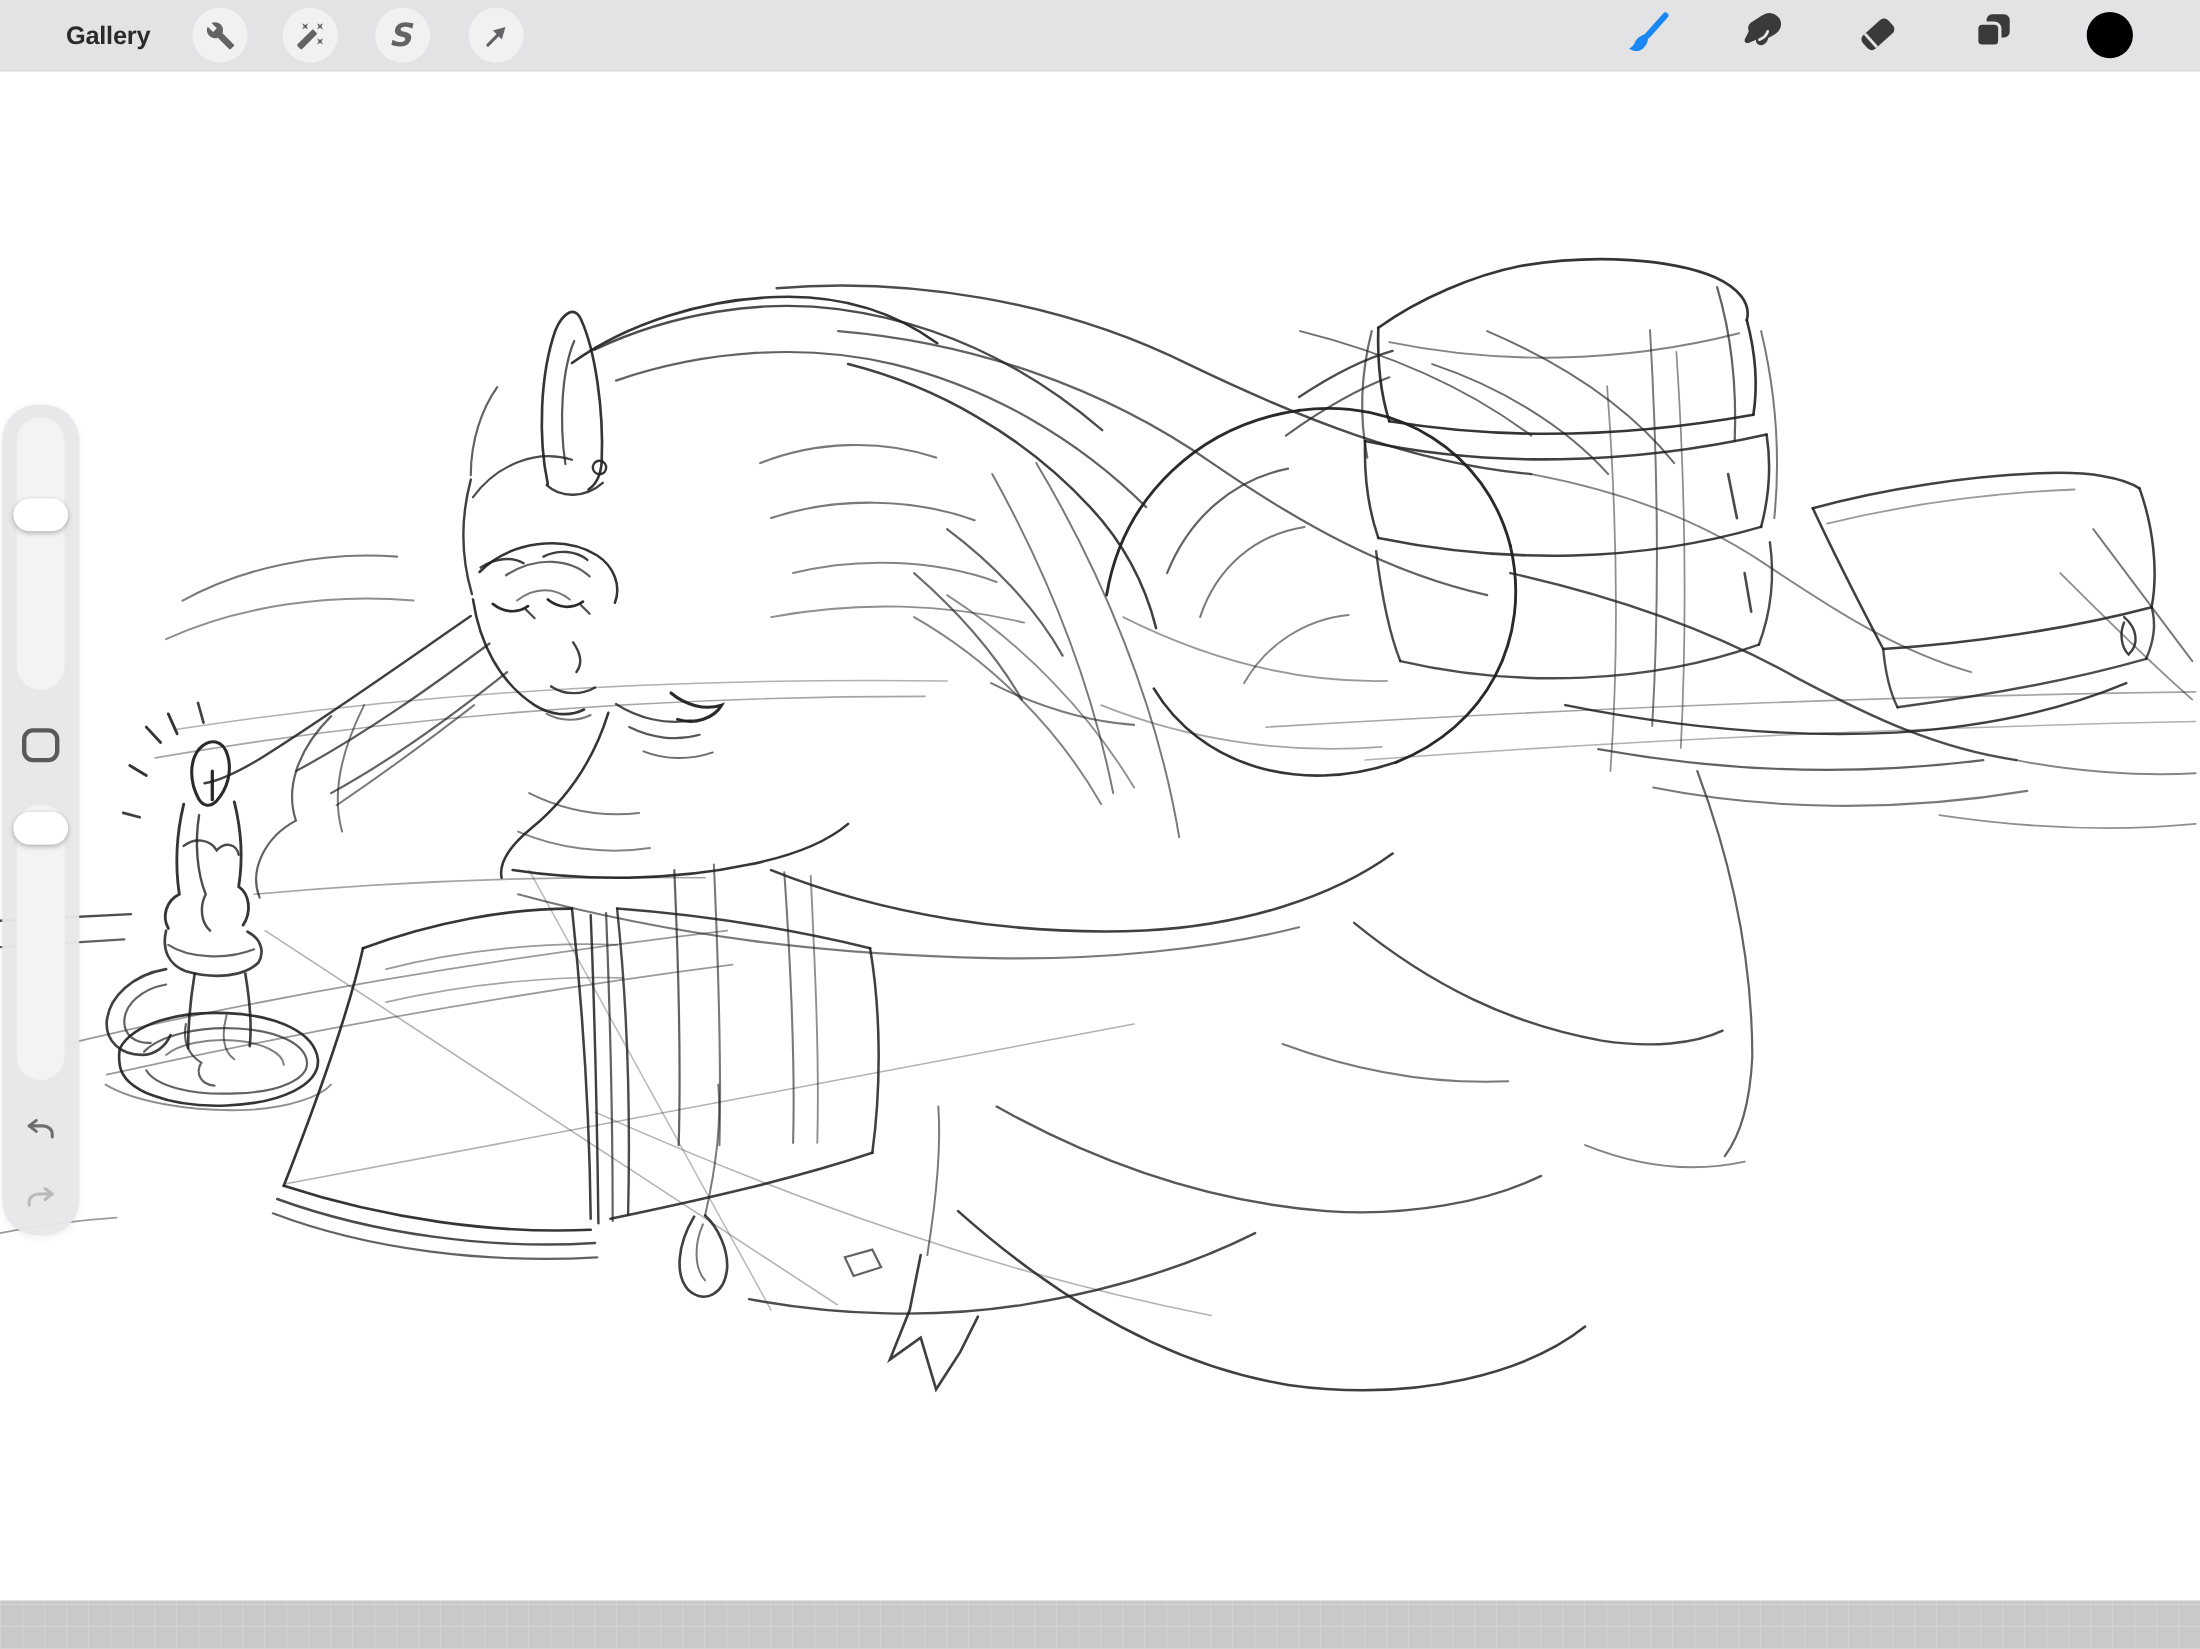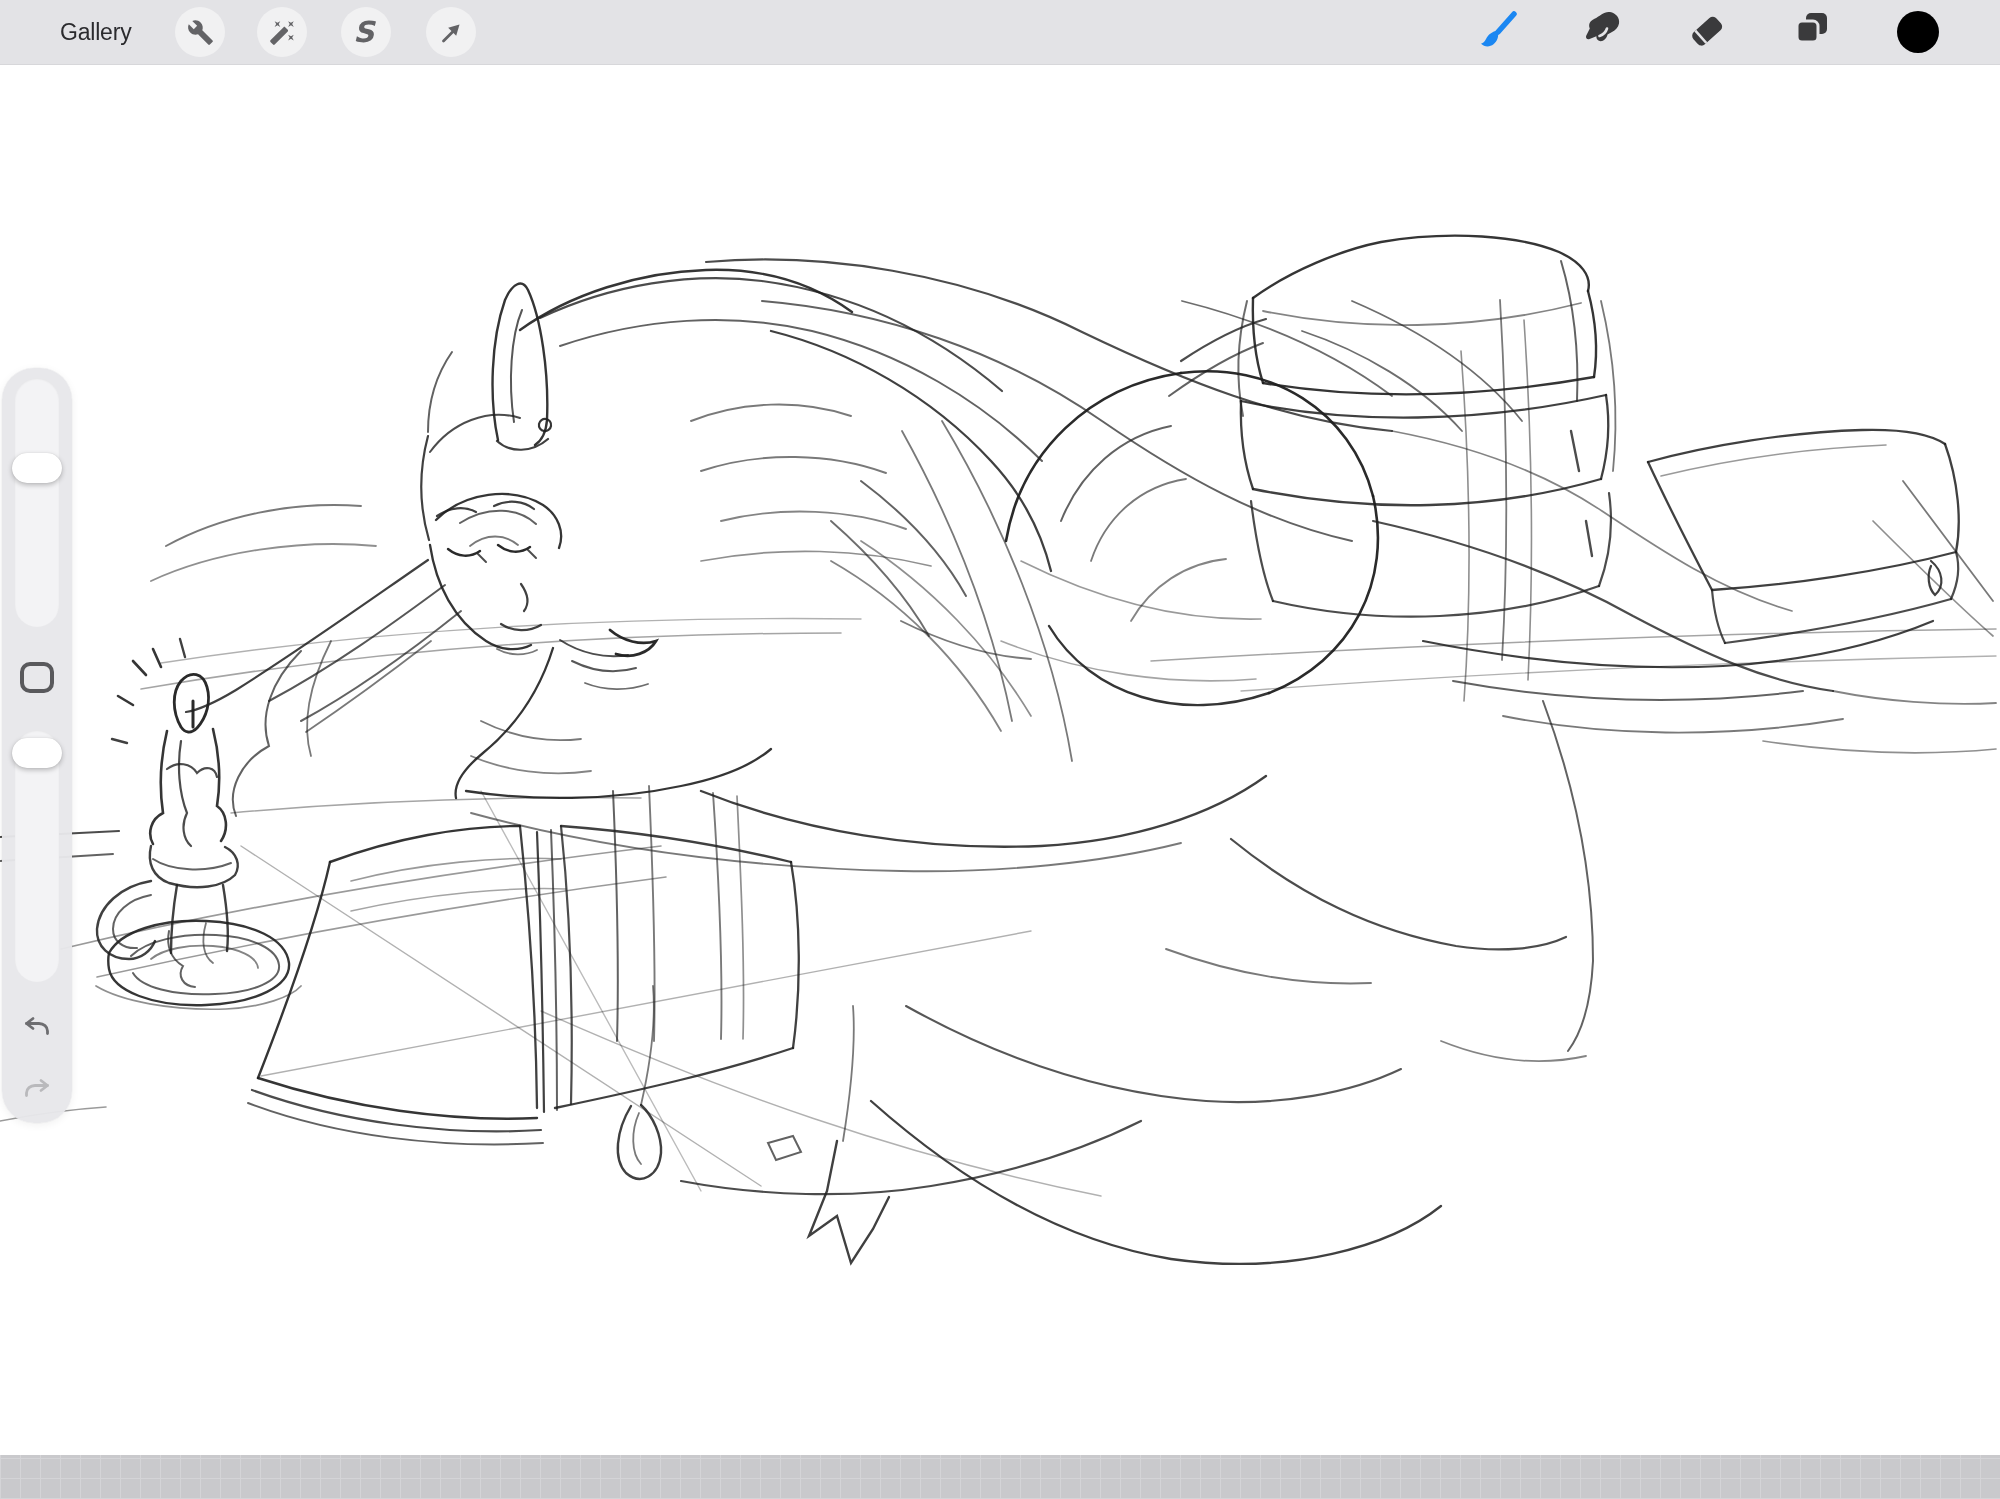--- a/index.html
+++ b/index.html
@@ -19,21 +19,21 @@
       repeating-linear-gradient(0deg,#d4d4d7 0 1px,transparent 1px 20px),
       repeating-linear-gradient(90deg,#d4d4d7 0 1px,transparent 1px 20px);
   }
   
   .topbar{
     position:absolute;left:0;top:0;width:2000px;height:64px;z-index:20;
     background:#e3e3e6;border-bottom:1px solid rgba(0,0,0,0.05);
   }
   .gallery-btn{
     position:absolute;left:60px;top:0;height:64px;line-height:64px;
-    font-size:23px;font-weight:400;color:#2b2b2e;letter-spacing:-0.2px;cursor:pointer;
+    font-size:23px;font-weight:700;color:#2b2b2e;letter-spacing:-0.2px;cursor:pointer;
   }
   .tool-circle{
     position:absolute;top:7px;width:50px;height:50px;border-radius:50%;
     background:#f1f1f2;display:flex;align-items:center;justify-content:center;cursor:pointer;
   }
   .tool-circle svg{display:block;}
   .sel-s{
     font-family:"DejaVu Sans",sans-serif;font-size:29px;font-weight:700;
     font-style:italic;color:#636366;transform:skewX(-4deg);line-height:1;
   }

